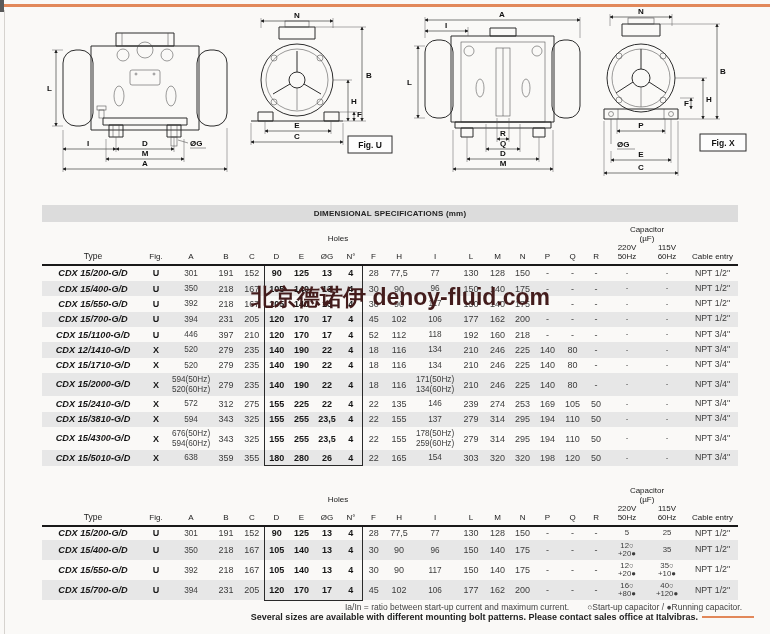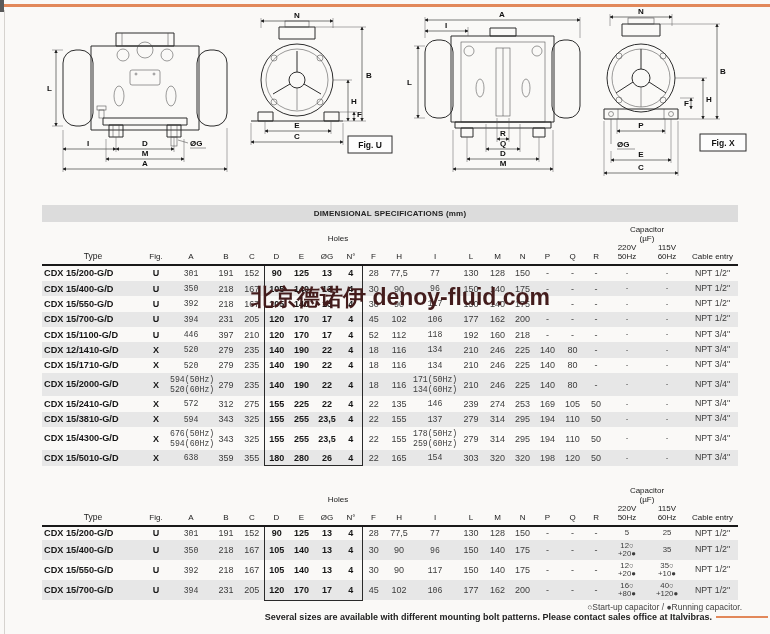--- a/index.html
+++ b/index.html
@@ -27,37 +27,37 @@
   .t1 { top:226px; } .t2 { top:487px; }
   table.dim { width:696px; border-collapse:collapse; table-layout:fixed; }
   table.dim thead th { font-size:8px; font-weight:normal; color:#1a1a1a; vertical-align:bottom;
                        text-align:center; padding:0 0 2px; line-height:1.12; white-space:pre-line; }
   table.dim thead tr.hr2 th { border-bottom:2px solid #191919; }
   table.dim th.htype { text-align:center; padding-left:2px; font-size:8.5px; }
   table.dim th.grp { padding-bottom:0; }
   table.dim td { font-size:9px; color:#3c3c3c; text-align:center; padding:2.5px 0;
                  line-height:1.12; white-space:pre-line; vertical-align:middle; }
   .t2 table.dim td { padding:1.5px 0; }
-  table.dim td.type { text-align:left; font-weight:bold; color:#161616; font-size:9.2px; padding-left:2px; }
+  table.dim td.type { text-align:center; font-weight:bold; color:#161616; font-size:9.2px; padding-left:2px;font-style:italic; }
   table.dim td.fig  { font-weight:bold; color:#161616; }
   table.dim td.boxed{ font-weight:bold; color:#161616; }
   table.dim td.bl { border-left:1.5px solid #2a2a2a; }
   table.dim td.br { border-right:1.5px solid #2a2a2a; }
   table.dim td.cap { font-size:7.8px; line-height:1.1; }
   table.dim td.cable { font-size:8.8px; }
   table.dim tbody tr:nth-of-type(even) { background:#e7e7e7; }
   table.dim tbody tr:last-of-type td.boxed { border-bottom:1.5px solid #2a2a2a; }
-  table.dim td.mcell { font-size:8.2px;font-family:Liberation Mono, monospace; }
+  table.dim td.mcell { font-size:8.2px; }
 
   .watermark { position:absolute; top:282px; left:251px; font-size:23px; font-weight:bold;
                color:#431c1c; white-space:nowrap; z-index:5; }
 
   .fn1 { position:absolute; top:602px; left:42px; width:700px; display:flex;
          justify-content:flex-end; gap:18px; font-size:8.5px; color:#444; }
-  .fn2 { position:absolute; top:612px; left:42px; right:2px; display:flex; align-items:center;
+  .fn2 { position:absolute; top:612px; left:42px; right:16px; display:flex; align-items:center;
          justify-content:flex-end; font-size:9px; font-weight:bold; color:#222; }
   .fn2 .oline { width:52px; height:2px; background:#e2885a; margin-left:4px; }
 </style>
 </head>
 <body>
 
 <div class="page">
   <div class="topline"></div>
   <div class="corner"></div>
   <div class="edge"></div>
@@ -782,19 +782,20 @@
 +120●</td>
             <td class="cable">NPT 1/2"</td>
           </tr>
         </tbody>
     </table>
   </div>
 
   <div class="watermark">北京德诺伊 denoy-fluid.com</div>
 
   <div class="fn1">
+    <span>Ia/In = ratio between start-up current and maximum current.</span>
     <span>○Start-up capacitor / ●Running capacitor.</span>
   </div>
   <div class="fn2">
     <span>Several sizes are available with different mounting bolt patterns. Please contact sales office at Italvibras.</span>
     <span class="oline"></span>
   </div>
 </div>
 
 </body></html>

